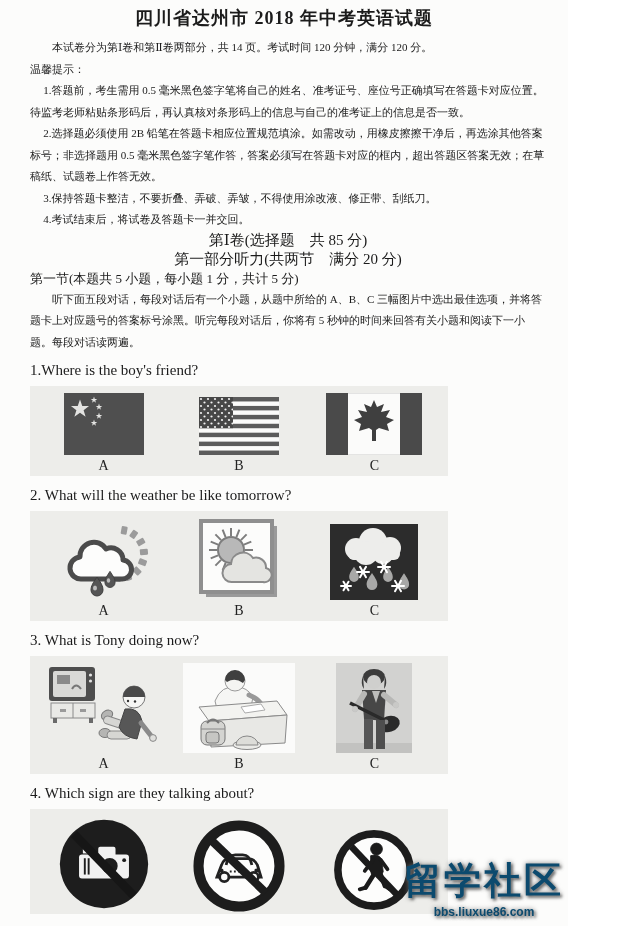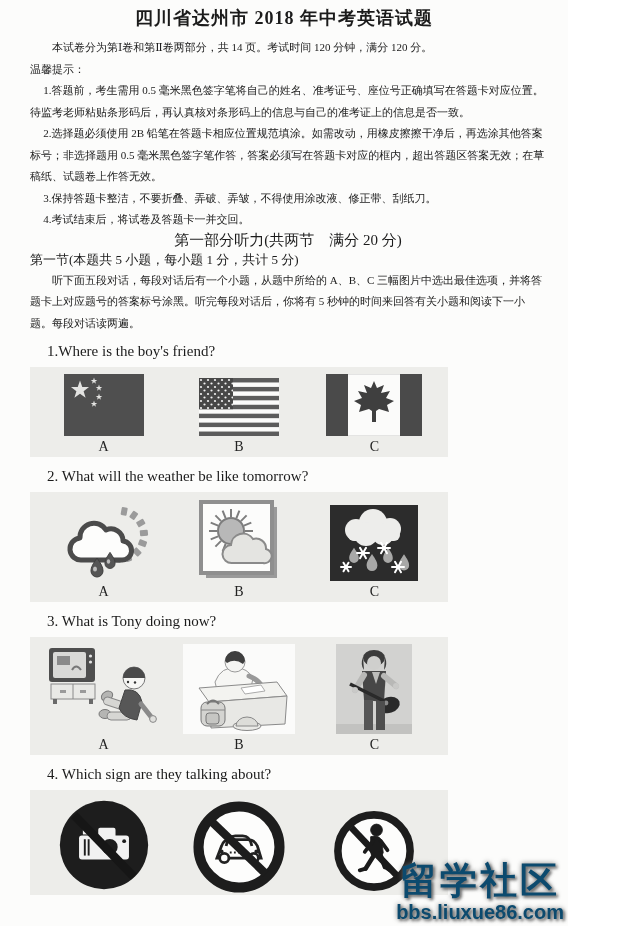--- a/index.html
+++ b/index.html
@@ -13,55 +13,56 @@
     padding-top:6px; text-align:center;
     font-size:18px; line-height:24px; font-weight:bold; letter-spacing:1px;
   }
   .content { padding:0 22px 0 30px; }
   .cn { font-size:11px; line-height:21.5px; }
   .indent2 { text-indent:2em; }
   .indent1 { text-indent:1.2em; }
   .intro { margin-top:7px; }
   .heading-center { text-align:center; font-size:15px; line-height:19px; }
   .section-line { font-size:13px; line-height:20px; }
-  .q { font-size:15px; line-height:20px; margin:9px 17px 6px; }
+  .q { font-size:15px; line-height:20px; margin:9px 0 6px; }
   .q.first { margin-top:7px; }
   .img-row {
     width:418px; background:#ededea; display:flex; align-items:flex-end;
     padding:7px 6px 2px;
   }
   .opt { flex:1; text-align:center; }
   .opt svg { display:block; margin:0 auto; }
   .opt-label { font-size:14px; line-height:16px; margin-top:3px; color:#222; }
   .watermark {
     position:absolute; right:4px; bottom:2px; text-align:center;
     color:#0c4a6e; font-weight:bold;
     font-family:"Liberation Sans","DejaVu Sans",sans-serif;
     text-shadow:0 0 5px rgba(110,110,110,.95), 2px 2px 3px rgba(80,80,80,.8);
     pointer-events:none;
   }
   .wm1 { font-size:37px; line-height:40px; letter-spacing:3px; }
-  .wm2 { font-size:20px; line-height:23px; }
+  .wm2 { font-size:12px; line-height:23px; }
 </style>
 </head>
 <body>
 
 <div class="page">
 
   <div class="title">四川省达州市 2018 年中考英语试题</div>
 
   <div class="content">
 
     <p class="cn indent2 intro">本试卷分为第Ⅰ卷和第Ⅱ卷两部分，共 14 页。考试时间 120 分钟，满分 120 分。</p>
     <p class="cn">温馨提示：</p>
     <p class="cn indent1">1.答题前，考生需用 0.5 毫米黑色签字笔将自己的姓名、准考证号、座位号正确填写在答题卡对应位置。待监考老师粘贴条形码后，再认真核对条形码上的信息与自己的准考证上的信息是否一致。</p>
     <p class="cn indent1">2.选择题必须使用 2B 铅笔在答题卡相应位置规范填涂。如需改动，用橡皮擦擦干净后，再选涂其他答案标号；非选择题用 0.5 毫米黑色签字笔作答，答案必须写在答题卡对应的框内，超出答题区答案无效；在草稿纸、试题卷上作答无效。</p>
     <p class="cn indent1">3.保持答题卡整洁，不要折叠、弄破、弄皱，不得使用涂改液、修正带、刮纸刀。</p>
     <p class="cn indent1">4.考试结束后，将试卷及答题卡一并交回。</p>
 
+    <p class="heading-center">第Ⅰ卷(选择题　共 85 分)</p>
     <p class="heading-center">第一部分听力(共两节　满分 20 分)</p>
     <p class="section-line">第一节(本题共 5 小题，每小题 1 分，共计 5 分)</p>
     <p class="cn indent2">听下面五段对话，每段对话后有一个小题，从题中所给的 A、B、C 三幅图片中选出最佳选项，并将答题卡上对应题号的答案标号涂黑。听完每段对话后，你将有 5 秒钟的时间来回答有关小题和阅读下一小题。每段对话读两遍。</p>
 
     <p class="q first">1.Where is the boy's friend?</p>
     <div class="img-row">
       <div class="opt">
         <svg width="80" height="62" viewBox="0 0 80 62">
           <defs>
               <polygon id="star5" points="0,-1 .24,-.32 .95,-.31 .38,.12 .59,.81 0,.4 -.59,.81 -.38,.12 -.95,-.31 -.24,-.32"></polygon>

